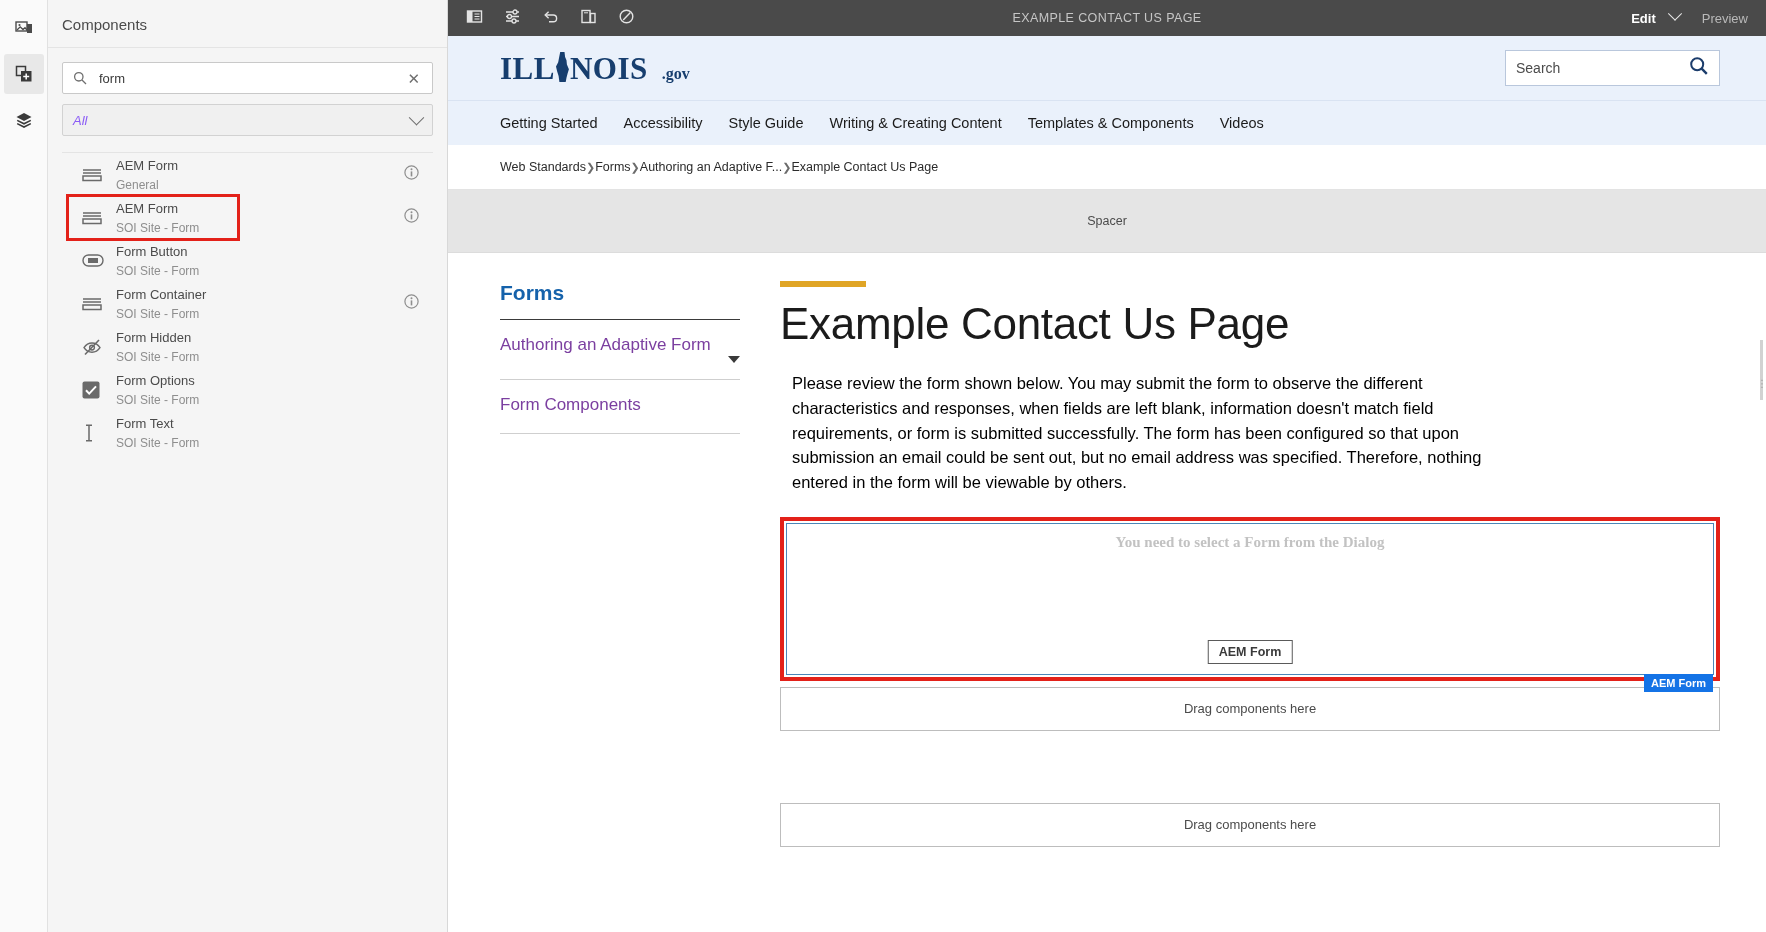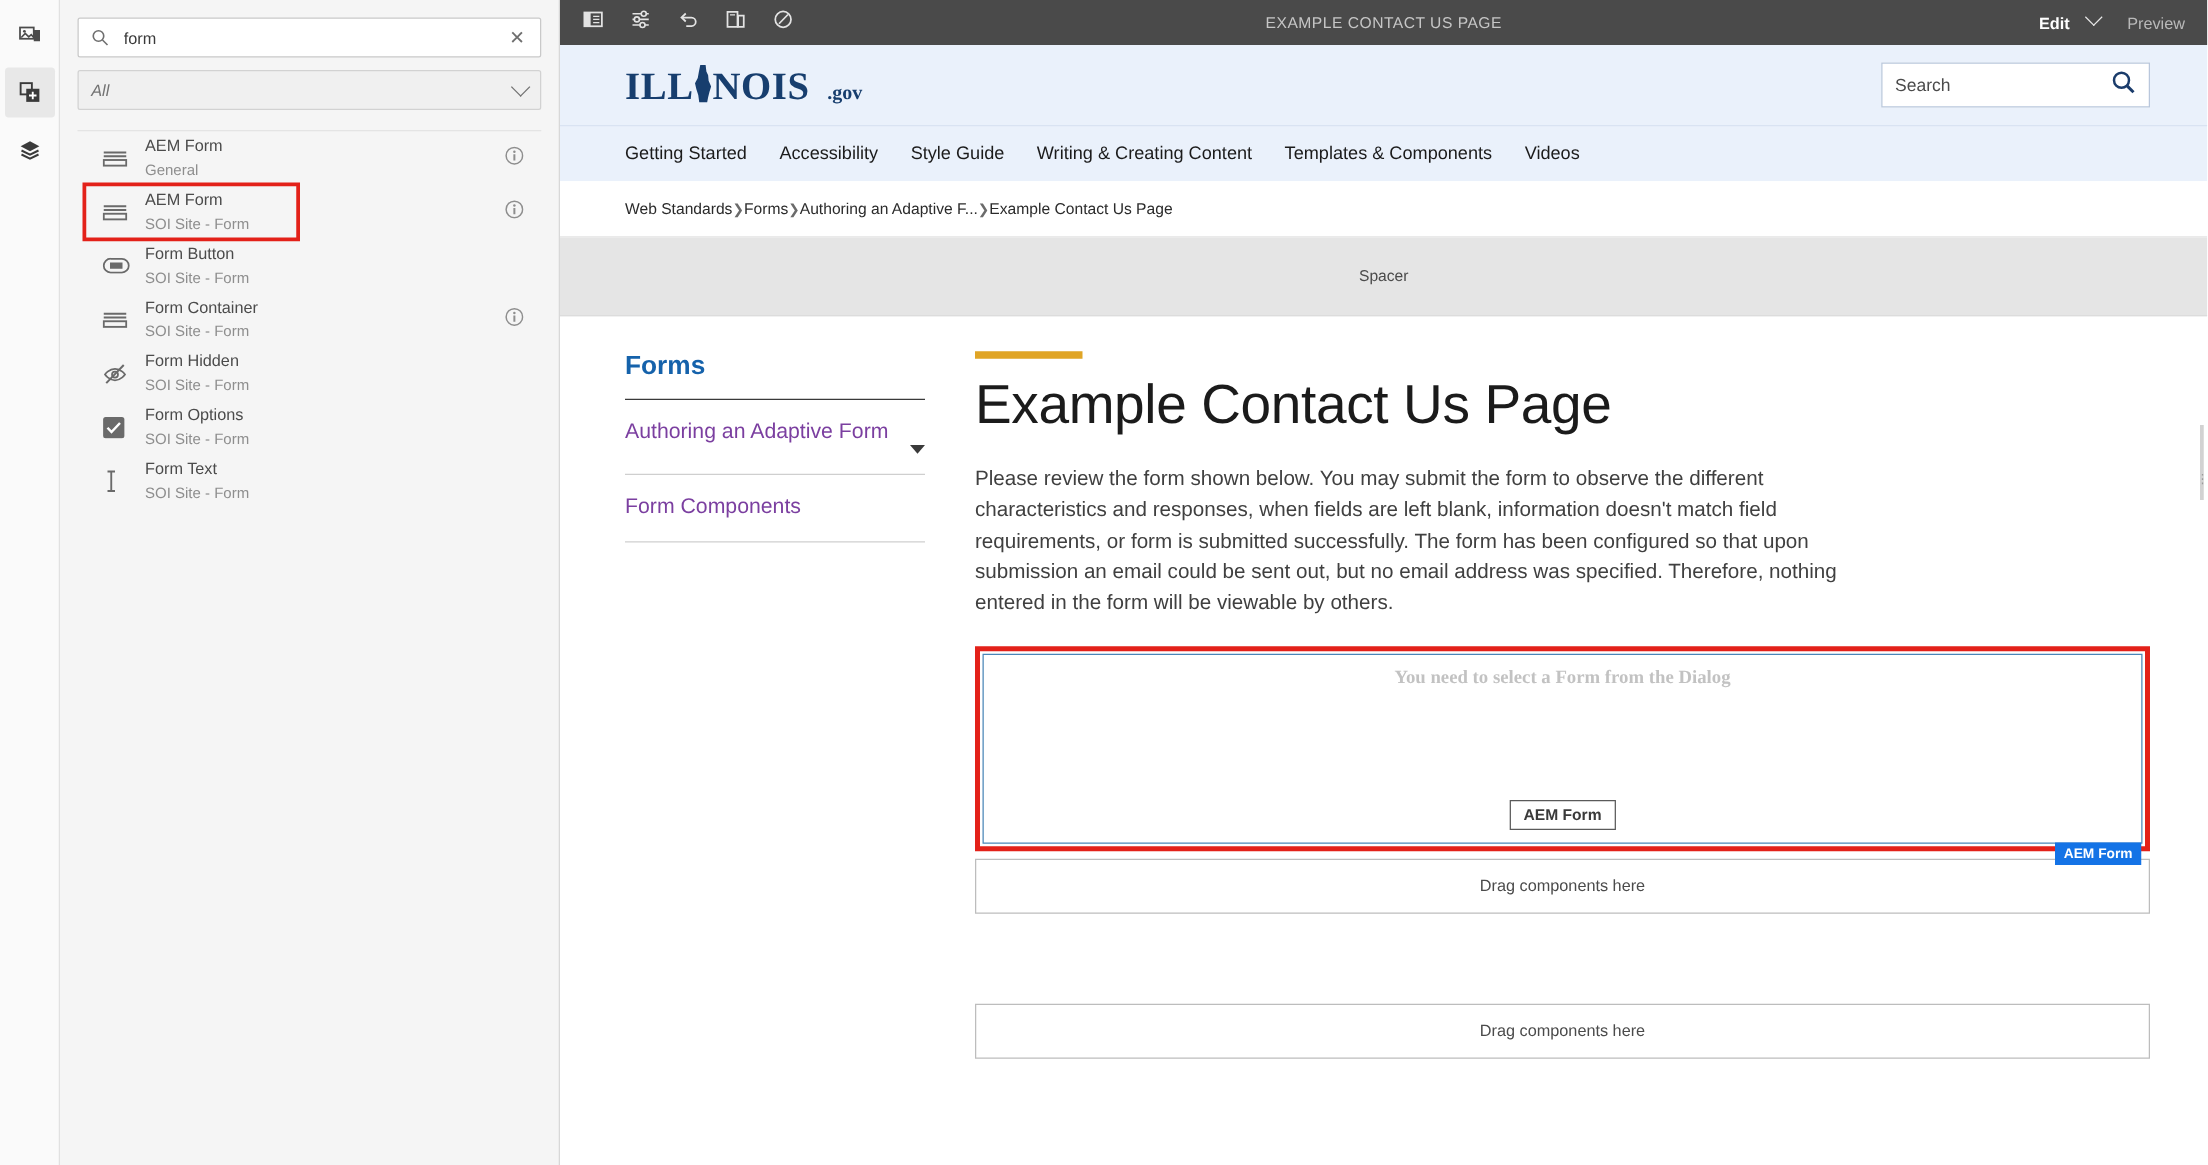--- a/index.html
+++ b/index.html
@@ -23,21 +23,21 @@
   .panel-body{padding:14px 14px 0 14px;}
   .search-wrap{position:relative;background:#fff;border:1px solid #c9c9c9;border-radius:2px;
                height:32px;display:flex;align-items:center;padding:0 10px;box-sizing:border-box;}
   .search-wrap .mag{flex:0 0 auto;margin-right:10px;display:flex;}
   .search-input{border:0;outline:0;flex:1;font-size:13px;color:#3a3a3a;
                 font-family:"Liberation Sans",sans-serif;background:transparent;}
   .clear-x{flex:0 0 auto;color:#6f6f6f;font-size:15px;line-height:1;cursor:pointer;padding:2px 2px;}
   .filter-wrap{margin-top:10px;background:#f0f0f0;border:1px solid #d2d2d2;border-radius:2px;
                height:32px;display:flex;align-items:center;justify-content:space-between;
                padding:0 10px;box-sizing:border-box;cursor:pointer;}
-  .filter-label{font-size:13px;color:#737373;font-style:italic;}
+  .filter-label{font-size:13px;color:#8b5cf6;font-style:italic;}
   .chev{width:10px;height:10px;border-right:1.5px solid #6f6f6f;border-bottom:1.5px solid #6f6f6f;
         transform:rotate(45deg) translate(-2px,-2px);}
   .list{margin-top:16px;border-top:1px solid #e4e4e4;}
   .citem{position:relative;display:flex;align-items:center;height:43px;padding:0 14px 0 20px;
          box-sizing:border-box;cursor:pointer;}
   .citem .ico{width:34px;flex:0 0 34px;display:flex;align-items:center;justify-content:flex-start;}
   .citem .txt{flex:1;line-height:1.18;}
   .citem .t1{font-size:13px;color:#4b4b4b;}
   .citem .t2{font-size:12px;color:#8e8e8e;}
   .citem .info{flex:0 0 auto;}
@@ -89,21 +89,21 @@
   .side .rule{border-bottom:1px solid #3a3a3a;}
   .side .sl{display:flex;align-items:flex-start;justify-content:space-between;
             padding:14px 0 16px 0;border-bottom:1px solid #cfcfcf;cursor:pointer;}
   .side .sl a{font-size:17px;color:#7b3fa0;text-decoration:none;line-height:1.35;}
   .side .caret{width:0;height:0;border-left:6px solid transparent;border-right:6px solid transparent;
                border-top:7px solid #3a3a3a;margin-top:22px;flex:0 0 auto;}
   .main{flex:1;padding-right:46px;min-width:0;}
   .accent{width:86px;height:6px;background:#e0a526;margin:0 0 12px 0;}
   .main h1{font-size:44px;color:#1b1b1b;margin:0 0 22px 0;font-weight:normal;
            font-family:"Liberation Sans",sans-serif;letter-spacing:-.3px;}
-  .main p{font-size:16.5px;line-height:1.5;color:#404040;margin:0 0 22px 0;max-width:720px;}
+  .main p{font-size:16.5px;line-height:1.5;color:#000000;margin:0 0 22px 12px;max-width:720px;}
 
   
   .fp-outer{position:relative;margin-top:4px;font-weight:bold;}
   .fp-red{border:4px solid #e32119;padding:2px;box-sizing:border-box;}
   .fp-blue{border:1px solid #4a86b8;height:150px;position:relative;background:#fff;}
   .fp-msg{font-family:"Liberation Serif",serif;font-size:15px;color:#c2c2c2;
           text-align:center;padding-top:10px;}
   .fp-tip{position:absolute;left:50%;transform:translateX(-50%);bottom:10px;
           border:1px solid #5a5a5a;background:#fff;font-size:12.5px;color:#3a3a3a;
           padding:4px 10px;white-space:nowrap;}
@@ -149,20 +149,21 @@
         <svg width="20" height="20" viewBox="0 0 20 20">
           <path d="M10 3l7.5 4L10 11 2.5 7z" fill="#3a3a3a"></path>
           <path d="M3.2 10.4L10 13.8l6.8-3.4" fill="none" stroke="#3a3a3a" stroke-width="1.6"></path>
           <path d="M3.2 13.6L10 17l6.8-3.4" fill="none" stroke="#3a3a3a" stroke-width="1.6"></path>
         </svg>
       </span>
     </div>
   </div>
 
   <div class="panel">
+    <div class="panel-title">Components</div>
 
     <div class="panel-body">
 
       <div class="search-wrap">
         <span class="mag">
           <svg width="14" height="14" viewBox="0 0 14 14">
             <circle cx="5.8" cy="5.8" r="4.2" fill="none" stroke="#6f6f6f" stroke-width="1.3"></circle>
             <path d="M9 9l4 4" stroke="#6f6f6f" stroke-width="1.3"></path>
           </svg>
         </span>

